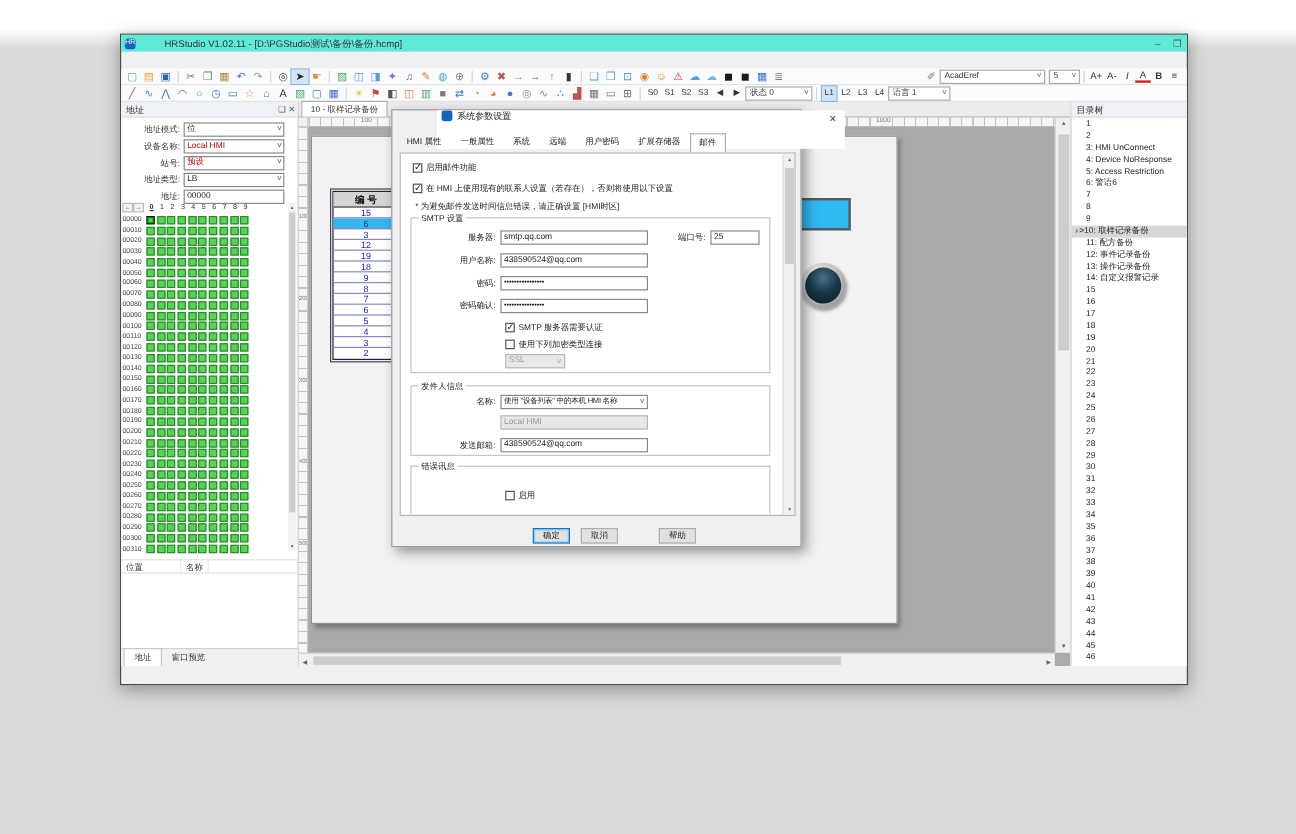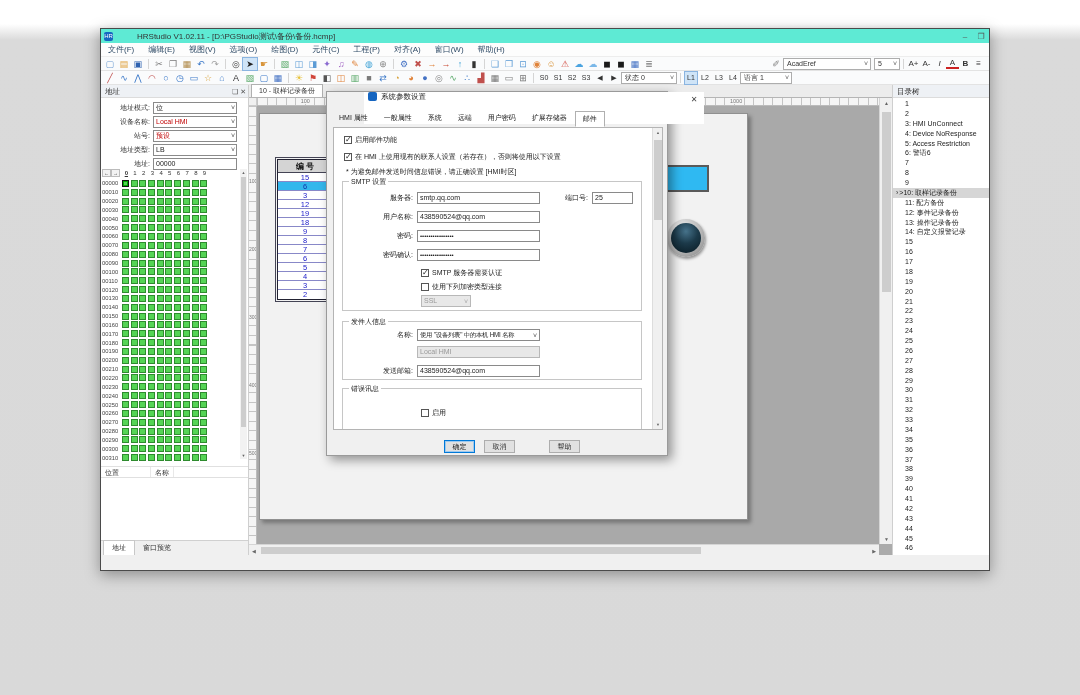--- a/index.html
+++ b/index.html
@@ -197,32 +197,20 @@
 
   <div id="titlebar">
     <div id="app-icon">HR</div>
     <span>HRStudio V1.02.11 - [D:\PGStudio测试\备份\备份.hcmp]</span>
     <div id="win-buttons">
       <div class="winbtn">–</div>
       <div class="winbtn">❐</div>
     </div>
   </div>
 
-  <div id="menubar">
-      <span class="menu-item">文件(F)</span>
-      <span class="menu-item">编辑(E)</span>
-      <span class="menu-item">视图(V)</span>
-      <span class="menu-item">选项(O)</span>
-      <span class="menu-item">绘图(D)</span>
-      <span class="menu-item">元件(C)</span>
-      <span class="menu-item">工程(P)</span>
-      <span class="menu-item">对齐(A)</span>
-      <span class="menu-item">窗口(W)</span>
-      <span class="menu-item">帮助(H)</span>
-    </div>
 
   <div id="tb1" class="toolbar">
     <span id="tb1-icons" style="display:flex;align-items:center;">
         <span class="tbi" style="color: rgb(107, 155, 210);">▢</span>
         <span class="tbi" style="color: rgb(224, 162, 60);">▤</span>
         <span class="tbi" style="color: rgb(46, 98, 176);">▣</span>
         <span class="tbsep"></span>
         <span class="tbi" style="color: rgb(122, 122, 122);">✂</span>
         <span class="tbi" style="color: rgb(122, 122, 122);">❐</span>
         <span class="tbi" style="color: rgb(176, 138, 74);">▦</span>

